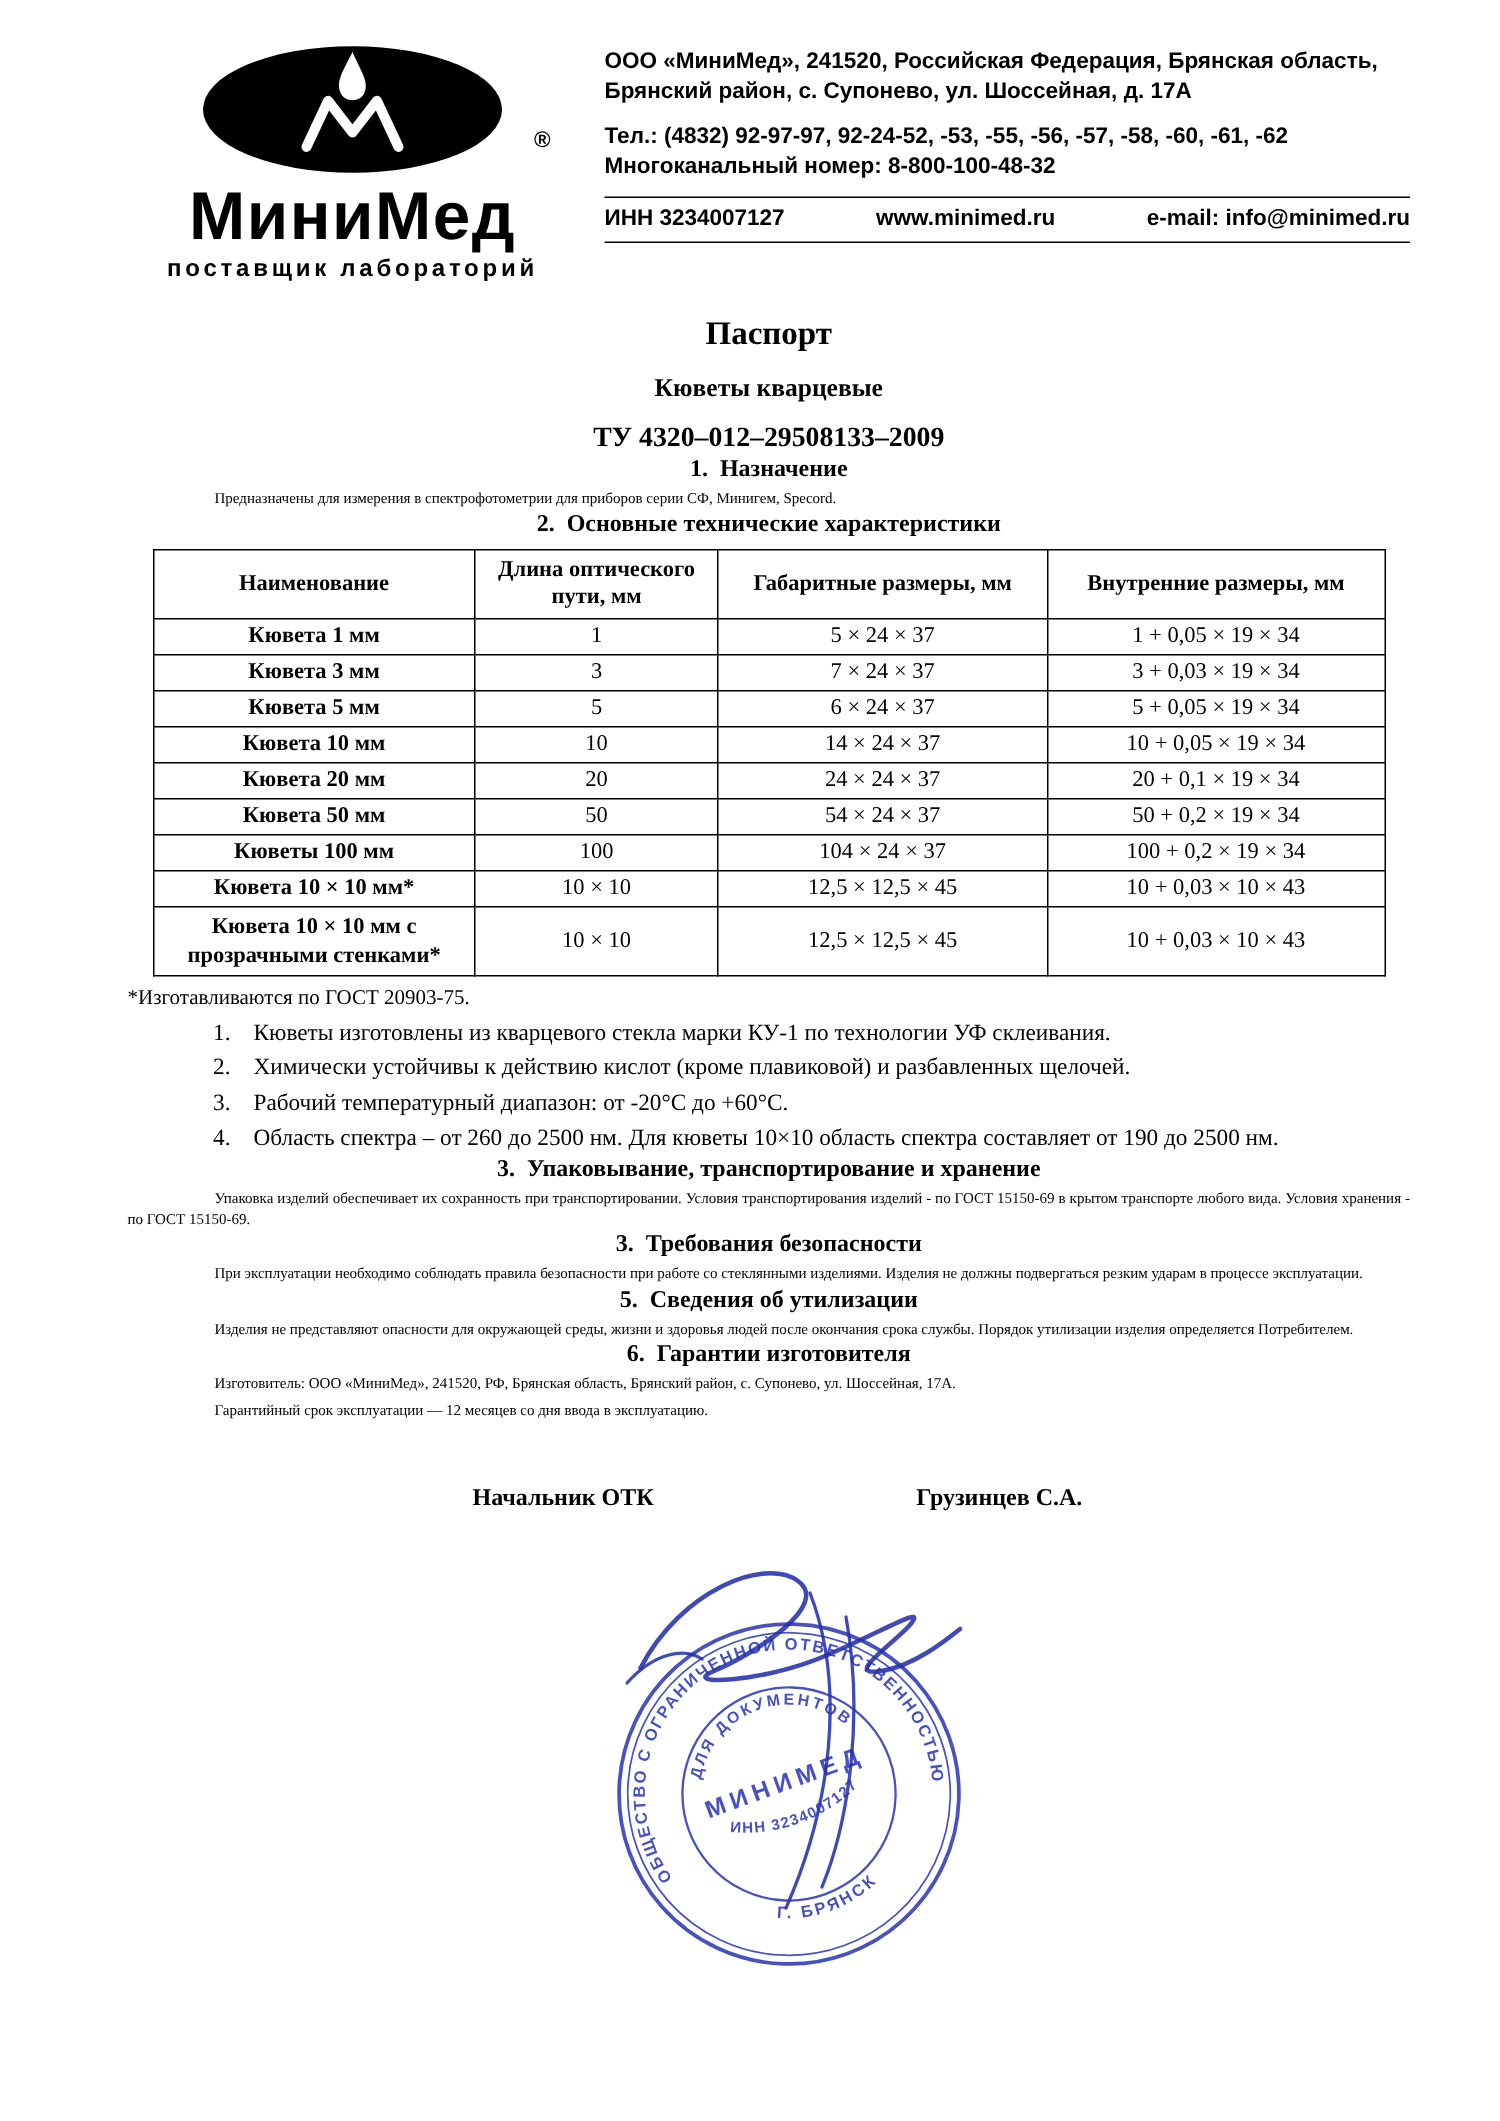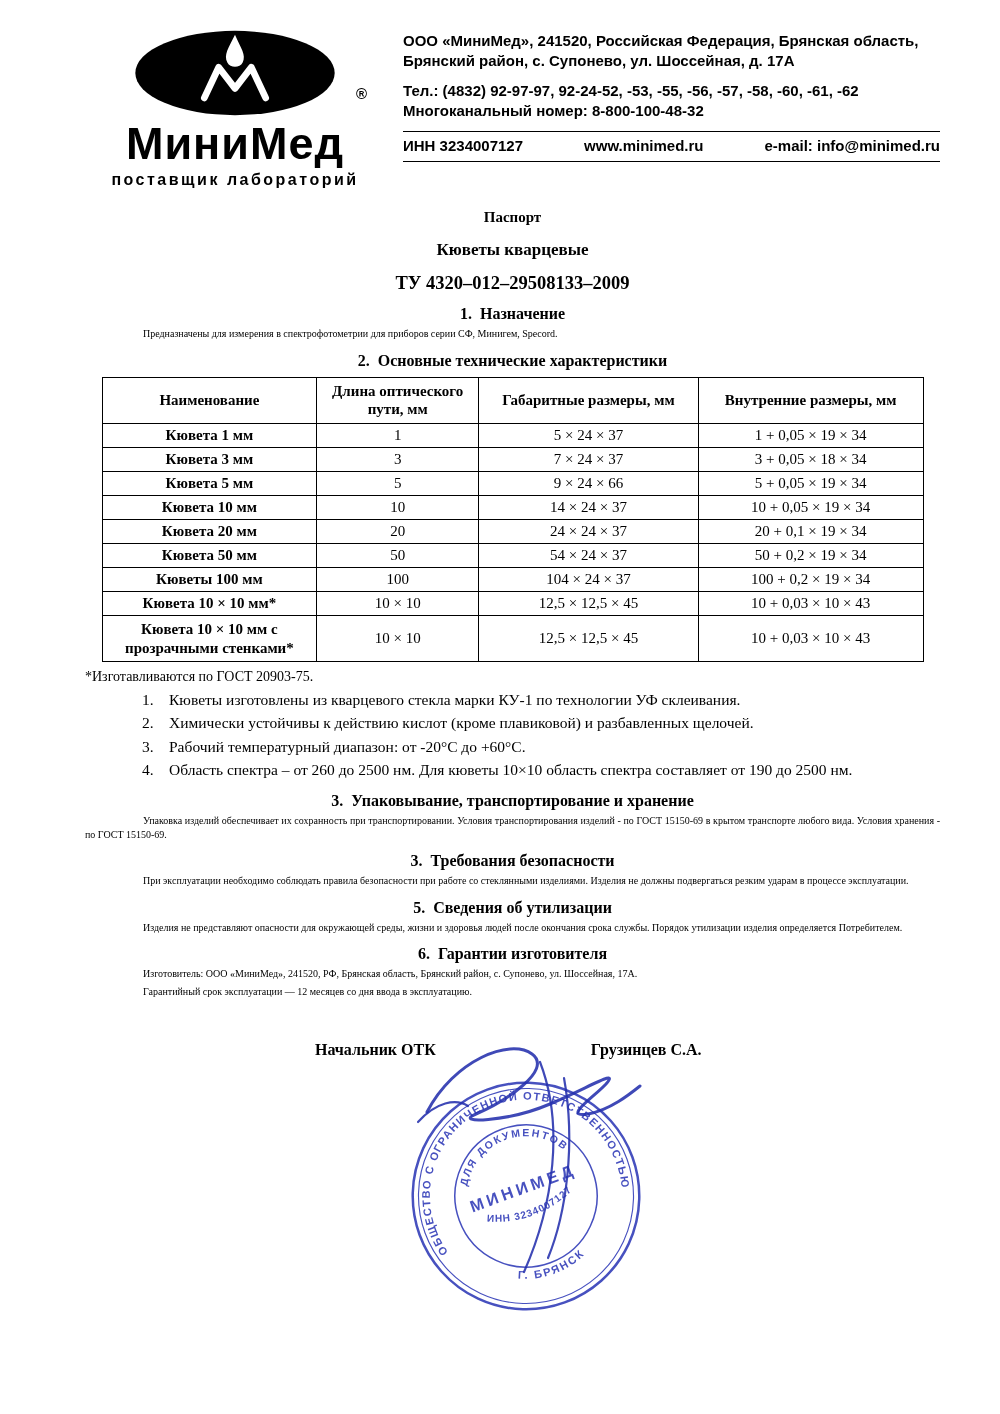--- a/index.html
+++ b/index.html
@@ -15,45 +15,45 @@
   .brand { font-family:"Liberation Sans",sans-serif; font-weight:bold; font-size:45px; letter-spacing:1px; line-height:1.0; margin-top:2px; }
   .tagline { font-family:"Liberation Sans",sans-serif; font-weight:bold; font-size:16px; letter-spacing:2.5px; margin-top:5px; }
 
   .contact { flex:1 1 auto; margin-left:18px; padding-top:6px;
              font-family:"Liberation Sans",sans-serif; font-weight:bold; font-size:15px; line-height:1.3; }
   .contact .grp { margin-bottom:11px; }
   .inn-row { display:flex; justify-content:space-between; border-top:1px solid #000; border-bottom:1px solid #000; padding:4px 0 5px; margin-top:2px; }
 
   
   .title-block { text-align:center; margin-top:20px; }
-  .t-doc { font-size:15px; font-weight:bold; }
+  .t-doc { font-size:22px; font-weight:bold; }
   .t-product { font-size:17px; font-weight:bold; margin-top:14px; }
   .t-tu { font-size:18.5px; font-weight:bold; margin-top:13px; }
 
   
-  .sec-h { text-align:center; font-weight:bold; font-size:16px; margin-top:11px; }
+  .sec-h { text-align:center; font-weight:bold; font-size:16px; margin-top:1px; }
   .para { font-size:10px; line-height:1.36; text-align:justify; text-indent:58px; margin-top:4px; }
 
   
   table.spec { width:822px; margin:7px auto 0; border-collapse:collapse; font-size:15px; }
   table.spec th, table.spec td { border:1.7px solid #000; text-align:center; vertical-align:middle; padding:2px 6px; line-height:1.25; }
   table.spec th { font-weight:bold; padding:4px 6px; }
   table.spec td.c0 { font-weight:bold; }
   table.spec tr { height:24px; }
   table.spec tr.tall { height:46px; }
 
   .footnote { font-size:14px; margin-top:7px; }
 
   .notes { margin:3px 0 0 57px; }
   .note { display:flex; font-size:15.5px; line-height:1.5; }
   .note-num { flex:0 0 27px; }
   .note-text { flex:1 1 auto; }
 
   
-  .sig-row { display:flex; align-items:baseline; margin-top:42px; padding-left:230px; font-weight:bold; font-size:16px; }
+  .sig-row { display:flex; align-items:baseline; margin-top:42px; padding-left:230px; font-weight:bold; font-size:16px;gap:20px; }
   .sig-name { margin-left:155px; }
 
   
   .stamp-wrap { position:absolute; left:406px; top:1076px; width:240px; height:240px; }
   .stamp-svg { width:240px; height:240px; transform:rotate(-20deg); opacity:.85; }
   .ring { fill:none; stroke:#2833b5; }
   .rw2 { stroke-width:2.6; }
   .rw1 { stroke-width:1.2; }
   .rw15 { stroke-width:1.6; }
   .stamp-text { fill:#2833b5; font-family:"Liberation Sans",sans-serif; font-weight:bold; }
@@ -131,26 +131,26 @@
       <tr>
         <td class="c0">Кювета 1 мм</td>
         <td>1</td>
         <td>5 × 24 × 37</td>
         <td>1 + 0,05 × 19 × 34</td>
       </tr>
       <tr>
         <td class="c0">Кювета 3 мм</td>
         <td>3</td>
         <td>7 × 24 × 37</td>
-        <td>3 + 0,05 × 18 × 34</td>
+        <td>3 + 0,03 × 19 × 34</td>
       </tr>
       <tr>
         <td class="c0">Кювета 5 мм</td>
         <td>5</td>
-        <td>9 × 24 × 66</td>
+        <td>6 × 24 × 37</td>
         <td>5 + 0,05 × 19 × 34</td>
       </tr>
       <tr>
         <td class="c0">Кювета 10 мм</td>
         <td>10</td>
         <td>14 × 24 × 37</td>
         <td>10 + 0,05 × 19 × 34</td>
       </tr>
       <tr>
         <td class="c0">Кювета 20 мм</td>

